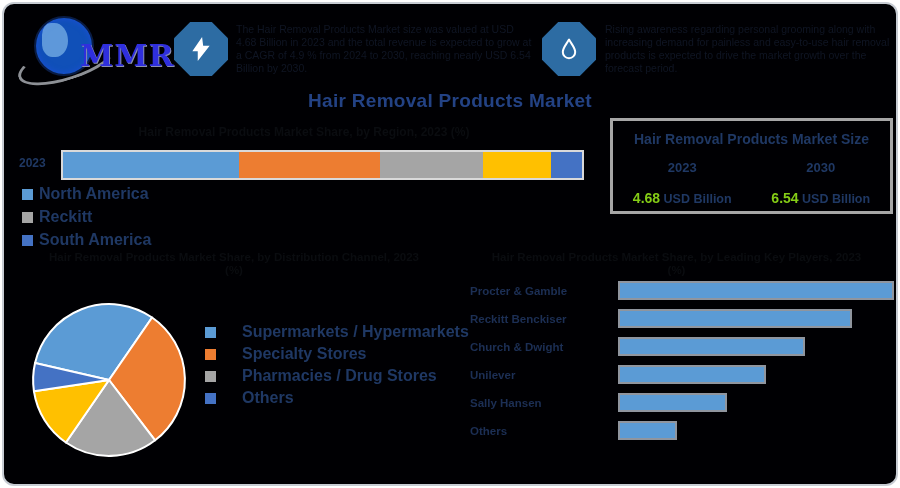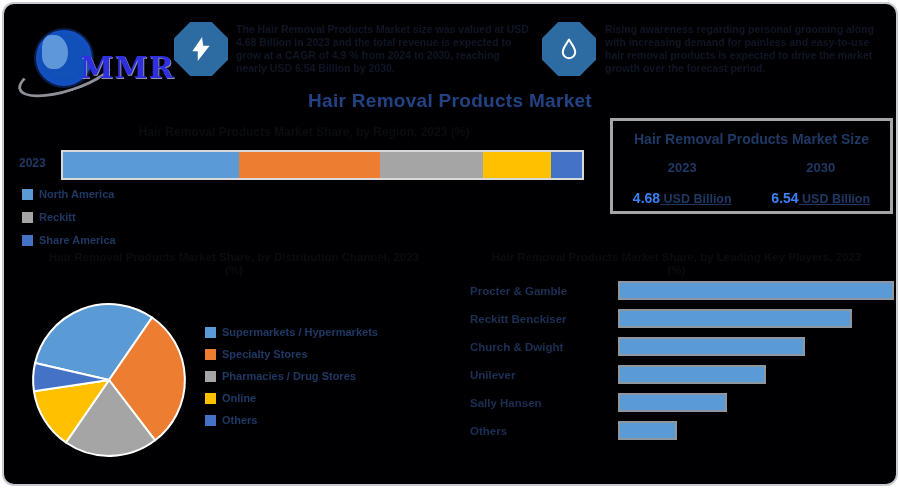--- a/index.html
+++ b/index.html
@@ -1,72 +1,72 @@
 <!DOCTYPE html>
 <html><head>
 <meta charset="utf-8">
 <style>
   html,body{margin:0;padding:0;background:#ffffff;font-family:"Liberation Sans",sans-serif;}
   .card{position:relative;width:896px;height:484px;margin:2px auto;background:#000003;border:2px solid #c7ccd3;border-radius:12px;overflow:hidden;box-sizing:border-box;}
 
   
-  .logo{position:absolute;left:16px;top:16px;width:150px;height:72px;}
+  .logo{position:absolute;left:16px;top:4px;width:150px;height:72px;}
   .globe{position:absolute;left:14px;top:8px;width:56px;height:56px;border-radius:50%;
     background:radial-gradient(circle at 35% 30%,#bfe4ff 0%,#4f9bе8 25%,#1565d8 45%,#0a2a8a 78%,#051a5e 100%);
     background-color:#1050b8;border:2px solid #0a1c44;box-shadow:0 0 6px #1c4fd8 inset;}
   .globe::after{content:"";position:absolute;left:6px;top:5px;width:26px;height:34px;background:#9fd4f5;opacity:.55;border-radius:40% 60% 55% 45%;}
   .swoosh{position:absolute;left:-4px;top:36px;width:96px;height:30px;border:3px solid transparent;border-bottom-color:#8d9096;border-left-color:#8d9096;border-radius:50%;transform:rotate(-18deg);}
   .logo-text{position:absolute;left:60px;top:30px;font-family:"DejaVu Serif","Liberation Serif",serif;font-weight:bold;font-size:30px;color:#2f2fdd;letter-spacing:1px;text-shadow:1px 1px 0 #8a8fb0;}
 
   
   .octagon{position:absolute;width:54px;height:54px;background:#2d6ca3;
     clip-path:polygon(30% 0,70% 0,100% 30%,100% 70%,70% 100%,30% 100%,0 70%,0 30%);
     display:flex;align-items:center;justify-content:center;}
   .oct1{left:170px;top:18px;}
   .oct2{left:538px;top:18px;}
-  .blurb{position:absolute;top:19px;width:296px;font-size:10.5px;line-height:13px;font-weight:bold;color:#0f1524;}
+  .blurb{position:absolute;top:19px;width:296px;font-size:10.5px;line-height:13px;font-weight:normal;color:#0f1524;}
   .blurb1{left:232px;}
   .blurb2{left:601px;width:286px;}
 
   
   .main-title{position:absolute;left:0;top:86px;width:100%;text-align:center;font-size:19px;font-weight:bold;color:#234284;letter-spacing:.3px;}
 
   
   .bar-subtitle{position:absolute;left:58px;top:121px;width:484px;text-align:center;font-size:12px;font-weight:bold;color:#0a0c10;}
   .bar-year{position:absolute;left:15px;top:152px;width:40px;font-size:12px;font-weight:bold;color:#1f3864;}
   .stacked-bar{position:absolute;left:57px;top:146px;width:519px;height:26px;border:2px solid #d9d9d9;display:flex;box-sizing:content-box;}
   .seg{height:100%;}
 
   
   .lg-col{position:absolute;top:184px;}
   .lg-col1{left:18px;}
   .lg-col2{left:303px;}
   .lg-row{display:flex;align-items:center;height:12px;margin-bottom:11px;}
   .sw{width:11px;height:11px;margin-right:6px;flex:0 0 11px;}
-  .lg-t{font-size:11px;font-weight:bold;color:#1f3864;white-space:nowrap;}
+  .lg-t{font-size:16px;font-weight:bold;color:#1f3864;white-space:nowrap;}
 
   
   .size-box{position:absolute;left:606px;top:114px;width:283px;height:96px;border:3px solid #a6a6a6;box-sizing:border-box;}
   .size-title{margin-top:10px;text-align:center;font-size:14px;font-weight:bold;color:#1f3864;}
   .size-row{display:flex;margin-top:13px;}
   .size-cell{flex:1;text-align:center;}
   .size-year{font-size:13px;font-weight:bold;color:#1f3864;}
   .size-vals{display:flex;margin-top:14px;}
-  .size-num{font-size:14px;font-weight:bold;color:#3b82f6;}
-  .size-unit{font-size:12.5px;font-weight:bold;color:#1f3864;text-decoration:underline;}
+  .size-num{font-size:14px;font-weight:bold;color:#84cc16;}
+  .size-unit{font-size:12.5px;font-weight:bold;color:#1f3864;}
 
   
   .sec-head{position:absolute;top:247px;text-align:center;font-size:11.5px;font-weight:bold;color:#0a0c10;line-height:13px;}
   .sec-head-left{left:15px;width:430px;}
   .sec-head-right{left:455px;width:435px;}
 
   
   .pie-wrap{position:absolute;left:25px;top:296px;width:160px;height:160px;}
   .pie-legend{position:absolute;left:201px;top:322px;}
-  .pie-legend .lg-row{margin-bottom:10px;}
+  .pie-legend .lg-row{margin-bottom:10px;gap:20px;}
 
   
   .co-list{position:absolute;left:460px;top:276px;width:430px;}
   .co-row{display:flex;align-items:center;height:21px;margin-bottom:7px;}
   .co-label{flex:0 0 148px;font-size:11.5px;font-weight:bold;color:#1c2f55;white-space:nowrap;padding-left:6px;}
   .co-bar{height:15px;background:#5b9bd5;border:2px solid #8f959e;}
 </style>
 </head>
 <body>
 
@@ -107,21 +107,21 @@
       <div class="lg-row">
         <span class="sw" style="background: rgb(91, 155, 213);"></span>
         <span class="lg-t">North America</span>
       </div>
       <div class="lg-row">
         <span class="sw" style="background: rgb(165, 165, 165);"></span>
         <span class="lg-t">Reckitt</span>
       </div>
       <div class="lg-row">
         <span class="sw" style="background: rgb(68, 114, 196);"></span>
-        <span class="lg-t">Share America</span>
+        <span class="lg-t">South America</span>
       </div>
     </div>
 
   <div class="size-box">
     <div class="size-title">Hair Removal Products Market Size</div>
     <div class="size-row">
       <div class="size-cell size-year">2023</div>
       <div class="size-cell size-year">2030</div>
     </div>
     <div class="size-vals">
@@ -155,24 +155,20 @@
       </div>
       <div class="lg-row">
         <span class="sw" style="background: rgb(237, 125, 49);"></span>
         <span class="lg-t">Specialty Stores</span>
       </div>
       <div class="lg-row">
         <span class="sw" style="background: rgb(165, 165, 165);"></span>
         <span class="lg-t">Pharmacies / Drug Stores</span>
       </div>
       <div class="lg-row">
-        <span class="sw" style="background: rgb(255, 192, 0);"></span>
-        <span class="lg-t">Online</span>
-      </div>
-      <div class="lg-row">
         <span class="sw" style="background: rgb(68, 114, 196);"></span>
         <span class="lg-t">Others</span>
       </div>
     </div>
 
   <div class="co-list">
       <div class="co-row">
         <div class="co-label">Procter &amp; Gamble</div>
         <div class="co-bar" style="width: 277px; background: rgb(91, 155, 213);"></div>
       </div>

